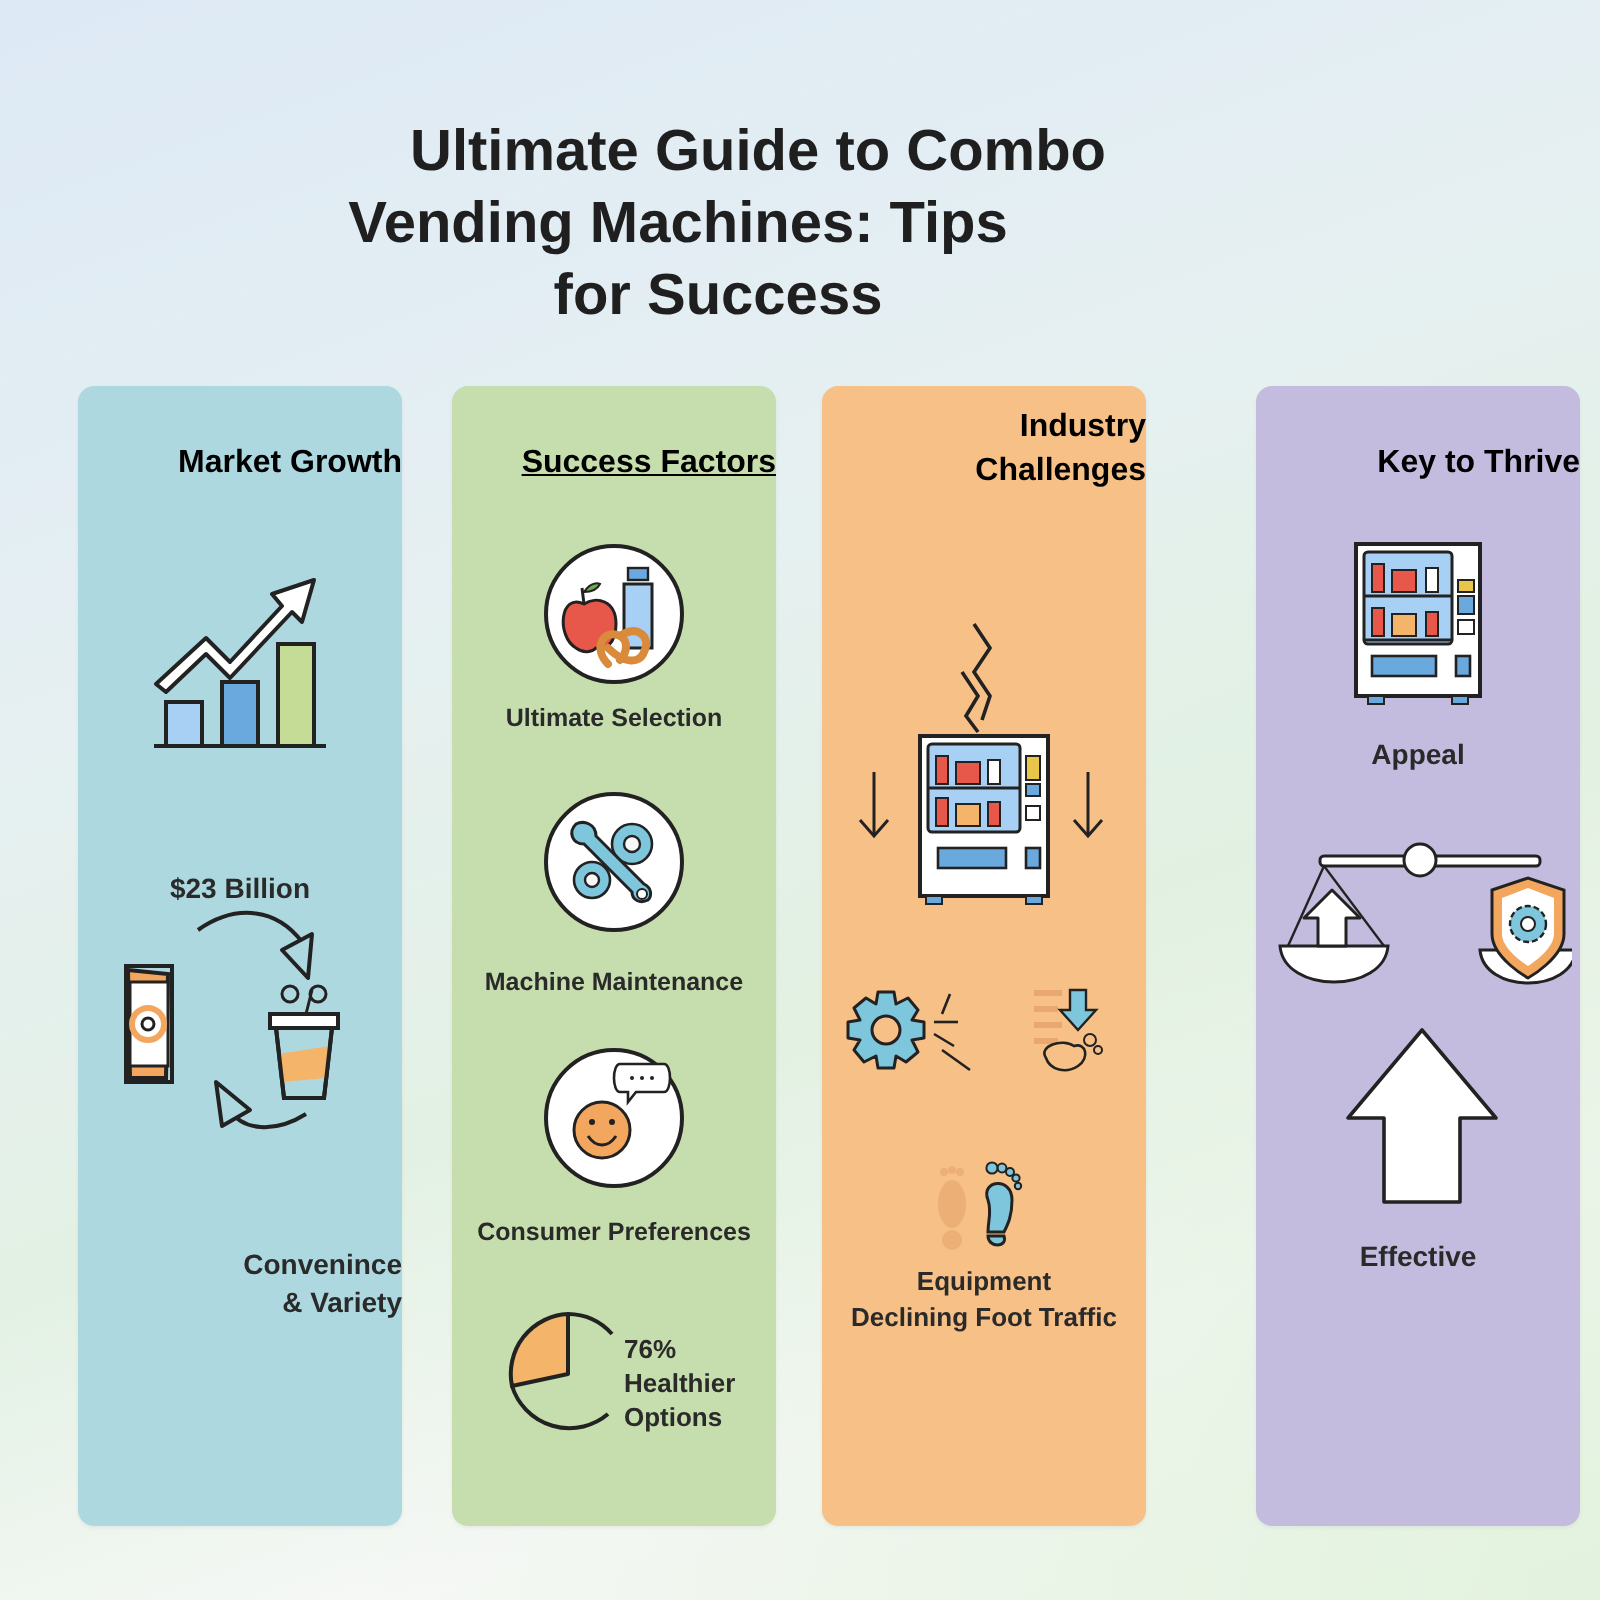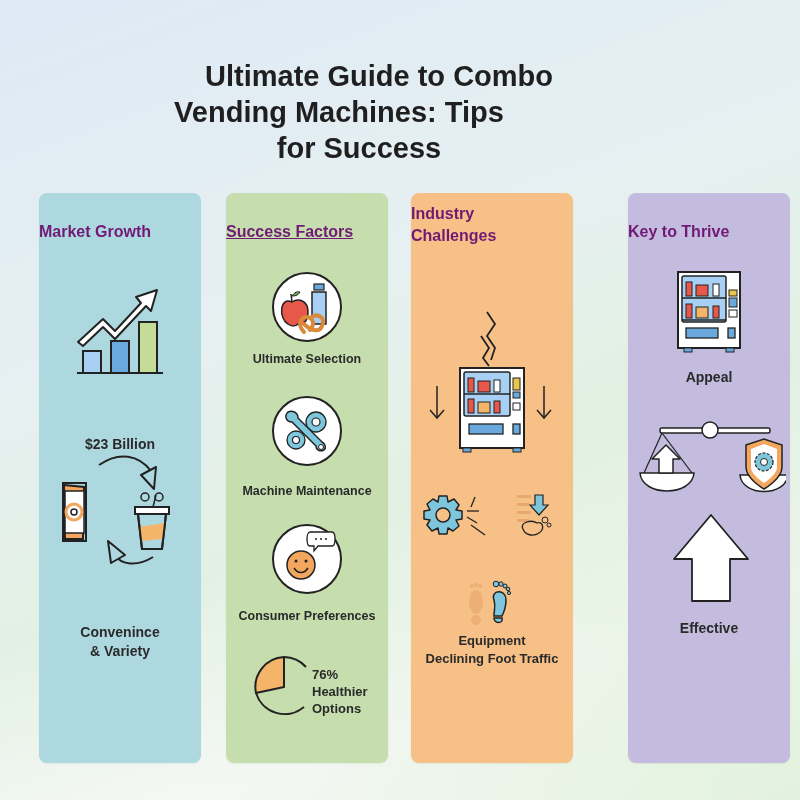--- a/index.html
+++ b/index.html
@@ -35,25 +35,25 @@
     box-shadow: 0 1px 2px rgba(0,0,0,0.05);
   }
   .p1 { left: 39px;  background: #aed8df; }
   .p2 { left: 226px; background: #c6ddad; }
   .p3 { left: 411px; background: #f6c086; }
   .p4 { left: 628px; background: #c3bcdf; }
 
   .ph {
     position: absolute;
     left: 0; width: 100%;
-    text-align: left;
+    text-align: right;
     font-weight: bold;
     font-size: 16px;
     line-height: 22px;
-    color: #701a75;
+    color: #000000;
   }
   .lbl {
     position: absolute;
     left: 0; width: 100%;
     text-align: center;
     font-weight: bold;
     font-size: 13px;
     line-height: 18px;
     color: #2a2a2a;
   }
@@ -110,21 +110,21 @@
     <circle cx="100" cy="48" r="4" fill="none" stroke="#222" stroke-width="1.5"></circle>
     <line x1="94" y1="58" x2="97" y2="46" stroke="#222" stroke-width="1.5"></line>
     <rect x="76" y="58" width="34" height="7" fill="#fff" stroke="#222" stroke-width="2"></rect>
     <path d="M79,65 L107,65 L103,100 L83,100 Z" fill="#aed8df" stroke="#222" stroke-width="2"></path>
     <path d="M80,78 L106,74 L104,90 L82,92 Z" fill="#f4b46a"></path>
     <path d="M79,65 L107,65 L103,100 L83,100 Z" fill="none" stroke="#222" stroke-width="2"></path>
     <path d="M94,108 C78,118 62,116 56,106" fill="none" stroke="#222" stroke-width="2"></path>
     <polygon points="66,106 49,92 52,114" fill="#aed8df" stroke="#222" stroke-width="2" stroke-linejoin="round"></polygon>
   </svg>
 
-  <div class="lbl lg" style="top:430px;">
+  <div class="lbl lg" style="top:430px;text-align:right;">
     <div>Convenince</div>
     <div>&amp; Variety</div>
   </div>
 </div>
 
 <div class="panel p2">
   <div class="ph" style="top:28px;text-decoration:underline;">Success Factors</div>
 
   <div class="circ" style="left:46px; top:79px;">
     <svg width="66" height="66" viewBox="0 0 66 66">

